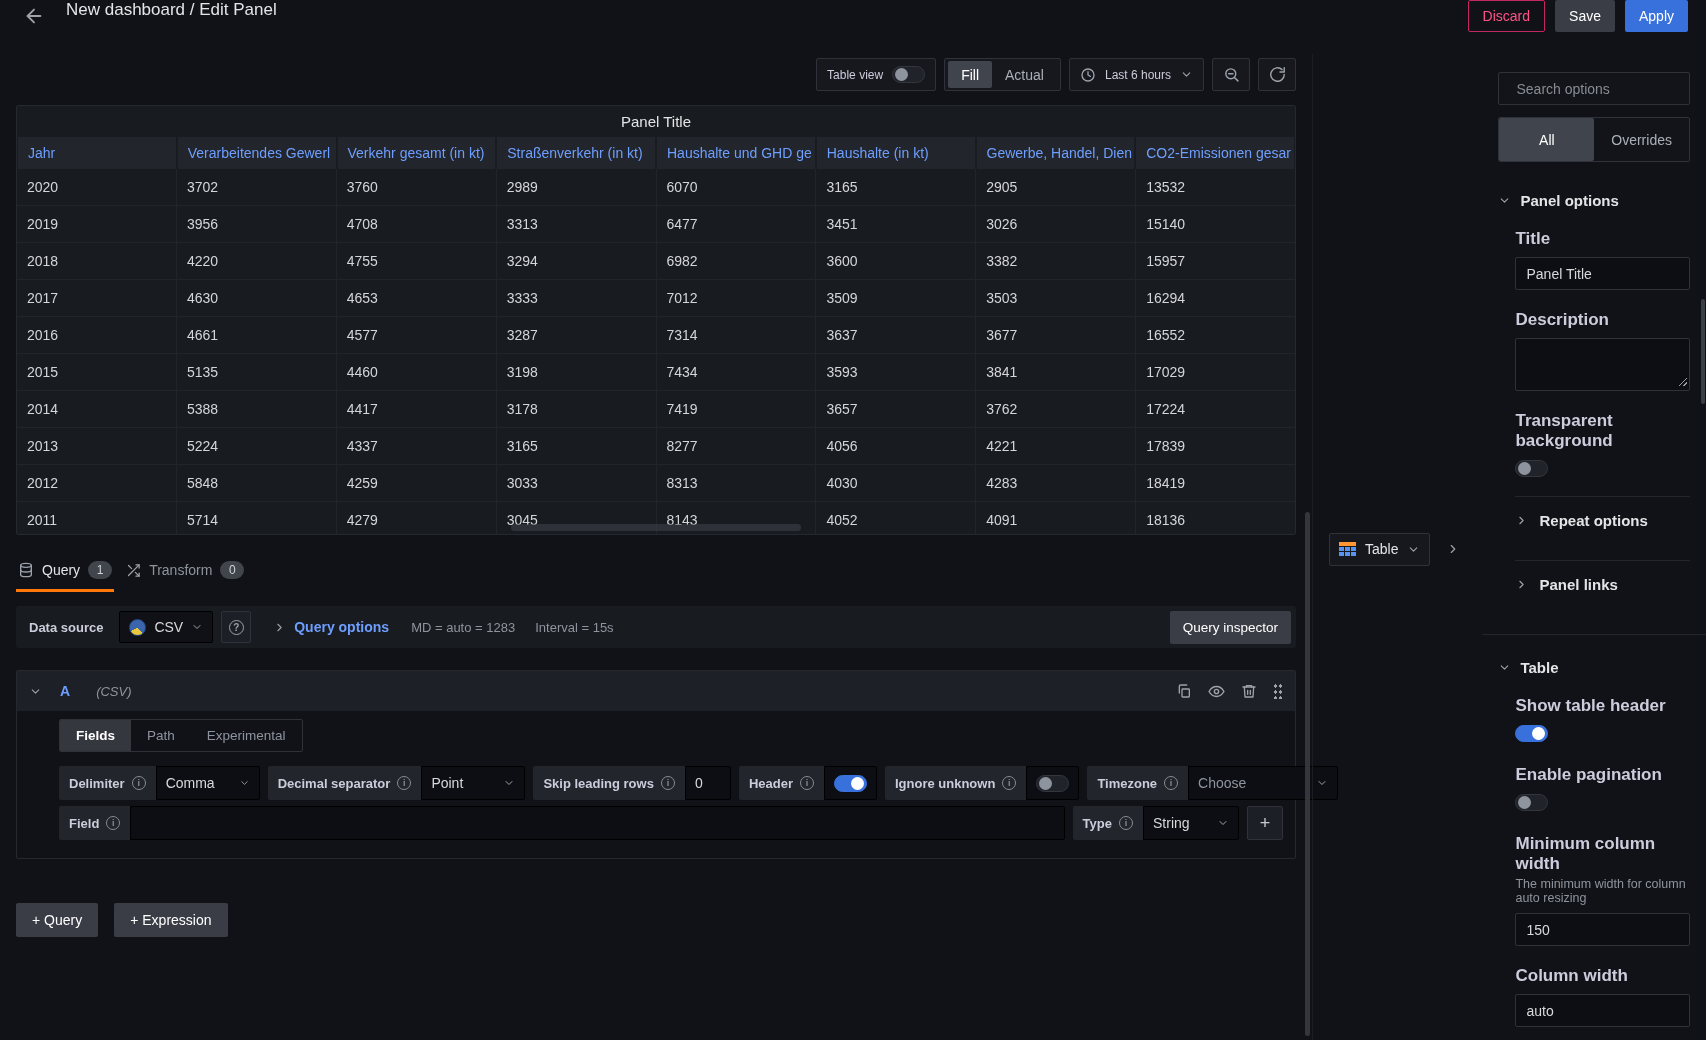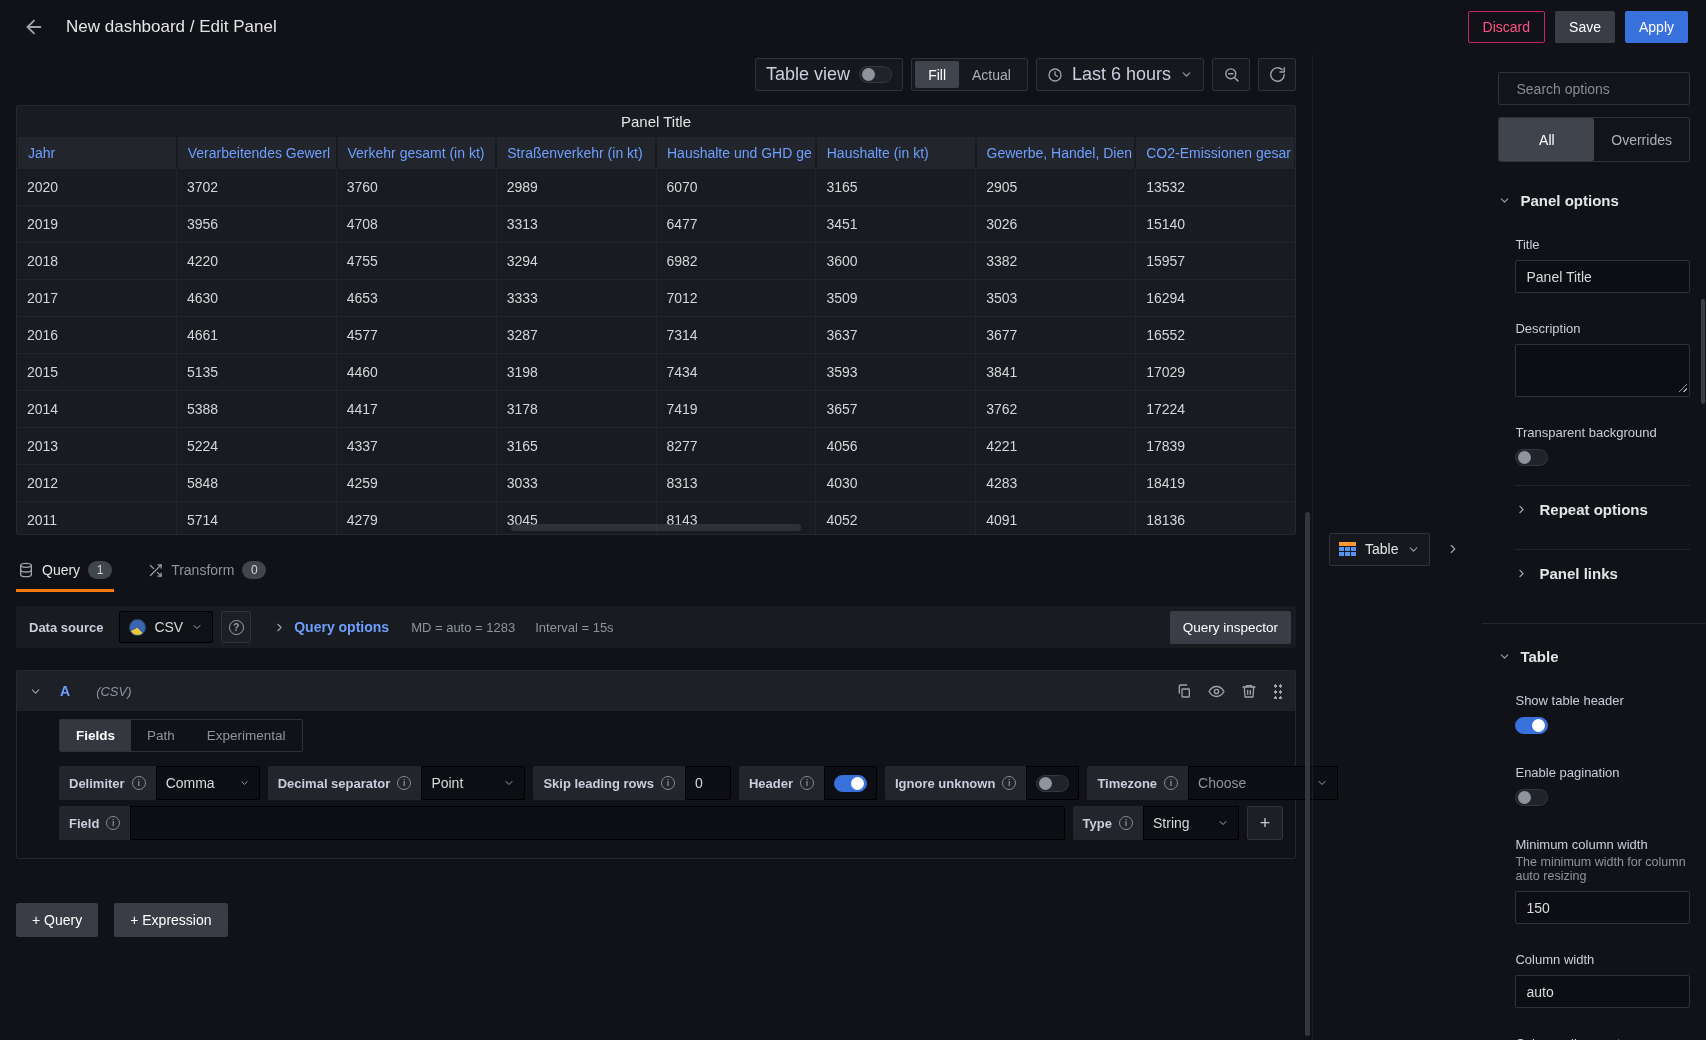--- a/index.html
+++ b/index.html
@@ -6,57 +6,57 @@
   --bg:#111217; --panel:#181b1f; --panel2:#22252c; --border:#25282f; --inputborder:#2f323a;
   --input:#0d0e13; --text:#d8d9da; --text2:#ccccdc; --dim:#8e949e; --blue:#6e9fff;
   --accent:#3871dc; --orange:#ff780a; --red:#ff5286; --btn:#3a3d45; --seg:#40444c;
 }
 *{box-sizing:border-box;margin:0;padding:0}
 html,body{width:1706px;height:1040px;overflow:hidden}
 body{background:var(--bg);color:var(--text);font-family:"Liberation Sans","DejaVu Sans",sans-serif;font-size:14px}
 svg{display:block}
 .ic{stroke:#9da2ab;fill:none;stroke-width:2;stroke-linecap:round;stroke-linejoin:round}
 
-.topbar{height:54px;display:flex;align-items:center;padding:0 18px;gap:16px}
+.topbar{height:54px;display:flex;align-items:flex-start;padding:0 18px;gap:16px}
 .backbtn{width:32px;height:32px;display:flex;align-items:center;justify-content:center;cursor:pointer}
 .crumb{font-size:17px;font-weight:500;color:#e3e4e6}
 .tb-spacer{flex:1}
 .btn{height:32px;padding:0 14px;border-radius:2px;border:none;font-size:14px;font-weight:500;display:flex;align-items:center;cursor:pointer;font-family:inherit}
 .btn.discard{background:transparent;border:1px solid #c4265e;color:var(--red)}
 .btn.save{background:var(--btn);color:#fff}
 .btn.apply{background:var(--accent);color:#fff}
 .tb-actions{display:flex;gap:10px}
 
 .content{display:flex;height:986px}
 .main{flex:1;min-width:0;position:relative}
 
 .toolbar{display:flex;justify-content:flex-end;gap:8px;margin:4px 16px 14px}
 .box{height:33px;border:1px solid var(--inputborder);background:#16181e;border-radius:2px;display:flex;align-items:center;padding:0 10px;gap:9px}
-.box .lbl{font-size:18px;color:var(--text2)}
+.box .lbl{font-size:12px;color:var(--text2)}
 .segwrap{padding:3px;gap:0}
 .segopt{height:27px;padding:0 13px;display:flex;align-items:center;color:#aab0b8;font-weight:500;border-radius:2px;cursor:pointer}
 .segopt.active{background:var(--seg);color:#fff}
 .iconbox{width:38px;justify-content:center;padding:0;cursor:pointer}
 
 .switch{width:33px;height:17px;border-radius:9px;background:#202329;border:1px solid #33363d;position:relative;display:inline-block;cursor:pointer;flex:none}
 .switch .knob{position:absolute;top:1px;left:2px;width:13px;height:13px;border-radius:50%;background:#8e949e}
 .switch.on{background:var(--accent);border-color:var(--accent)}
 .switch.on .knob{left:auto;right:2px;background:#fff}
 
 .panel{margin:0 16px;height:430px;background:var(--panel);border:1px solid var(--border);border-radius:2px;position:relative;overflow:hidden}
 .ptitle{height:31px;line-height:31px;text-align:center;font-weight:500;font-size:15px;color:#e3e4e6}
 .thead{display:flex;margin:0 1px}
 .th{flex:1;height:32px;line-height:32px;padding:0 10px;background:var(--panel2);color:var(--blue);font-weight:500;white-space:nowrap;overflow:hidden;border-right:2px solid var(--panel);cursor:pointer}
 .th:last-child{border-right:none}
 .trow{display:flex;border-bottom:1px solid #21242a}
 .td{flex:1;height:36px;line-height:36px;padding:0 10px;white-space:nowrap;overflow:hidden;border-right:1px solid #21242a;color:#d5d6da}
 .td:last-child{border-right:none}
 .scrollhint{position:absolute;bottom:3px;left:50%;transform:translateX(-50%);width:290px;height:7px;border-radius:4px;background:#41454d;opacity:.55}
 
-.qtabs{display:flex;gap:32px;margin:20px 16px 0;align-items:flex-end}
+.qtabs{display:flex;gap:10px;margin:20px 16px 0;align-items:flex-end}
 .qtab{display:flex;align-items:center;gap:8px;padding:6px 2px 10px;color:var(--dim);font-weight:500;cursor:pointer;border-bottom:3px solid transparent}
 .qtab.active{color:#e3e4e6;border-bottom-color:var(--orange)}
 .badge{min-width:24px;text-align:center;background:#41454c;color:#d2d5d9;border-radius:10px;font-size:12px;padding:2px 8px}
 
 .dsrow{margin:14px 16px 0;background:var(--panel);border-radius:2px;height:42px;display:flex;align-items:center;padding:0 5px;gap:8px}
 .dslabel{font-size:13px;font-weight:600;color:var(--text2);padding:0 8px}
 .dsselect{height:32px;background:#101116;border:1px solid #000;border-radius:2px;display:flex;align-items:center;gap:8px;padding:0 9px;cursor:pointer}
 .csvlogo{width:17px;height:17px;border-radius:50%;background:conic-gradient(from 140deg,#e9c83f 0 100deg,#3b66ae 100deg 360deg);border:1px solid #274a80}
 .helpbtn{width:30px;height:32px;border:1px solid var(--inputborder);border-radius:2px;display:flex;align-items:center;justify-content:center;background:#1c1f25;cursor:pointer}
 .circletxt{width:15px;height:15px;border:1.5px solid #9da2ab;border-radius:50%;color:#9da2ab;font-size:10px;font-weight:700;display:flex;align-items:center;justify-content:center}
@@ -102,21 +102,21 @@
 .searchbox input{flex:1;background:transparent;border:none;outline:none;color:var(--text);font-size:14px;font-family:inherit}
 .searchbox input::placeholder{color:#878c94}
 .sbtabs{margin:0 16px;display:flex;border:1px solid var(--inputborder);background:#131419;border-radius:2px;padding:0}
 .sbtab{flex:1;height:43px;display:flex;align-items:center;justify-content:center;color:#aab0b8;font-size:14px;cursor:pointer;border-radius:2px}
 .sbtab.active{background:#40444c;color:#fff;font-weight:500}
 .sbsection{margin-top:30px}
 .sbsection.bordered{border-top:1px solid #23252b;padding-top:24px;margin-top:26px}
 .sbsechead{display:flex;align-items:center;gap:9px;padding:0 16px;cursor:pointer}
 .sbsechead h3{font-size:15px;font-weight:600;color:#e3e4e6}
 .sbcontent{padding:0 16px 0 33px}
-.sblabel{margin-top:28px;font-size:13px;font-weight:400;color:var(--text2)}
+.sblabel{margin-top:20px;font-size:17px;font-weight:700;color:var(--text2)}
 .sbdesc{font-size:12.5px;color:var(--dim);margin-top:3px}
 .sbinput{display:block;margin-top:8px;width:100%;height:33px;background:var(--input);border:1px solid var(--inputborder);border-radius:2px;color:var(--text);padding:0 10px;font-size:14px;font-family:inherit;outline:none}
 textarea.sbinput{height:53px;resize:none;padding-top:7px;position:relative}
 .tawrap{position:relative}
 .tawrap::after{content:"";position:absolute;right:3px;bottom:5px;width:9px;height:9px;background:repeating-linear-gradient(-45deg,transparent 0 2px,#9aa0a6 2px 3px);clip-path:polygon(100% 0,100% 100%,0 100%)}
 .sbswitch{margin-top:9px}
 .subhead{display:flex;align-items:center;gap:11px;height:48px;border-top:1px solid #23252b;margin-top:16px;font-weight:600;font-size:15px;color:#e3e4e6;cursor:pointer}
 .subhead:first-of-type{margin-top:20px}
 .aligngroup{margin-top:8px;display:flex;border:1px solid var(--inputborder);border-radius:2px;width:252px;height:31px;background:#131419;overflow:hidden}
 .alignopt{flex:1;display:flex;align-items:center;justify-content:center;color:#aab0b8;font-size:13.5px;cursor:pointer}

